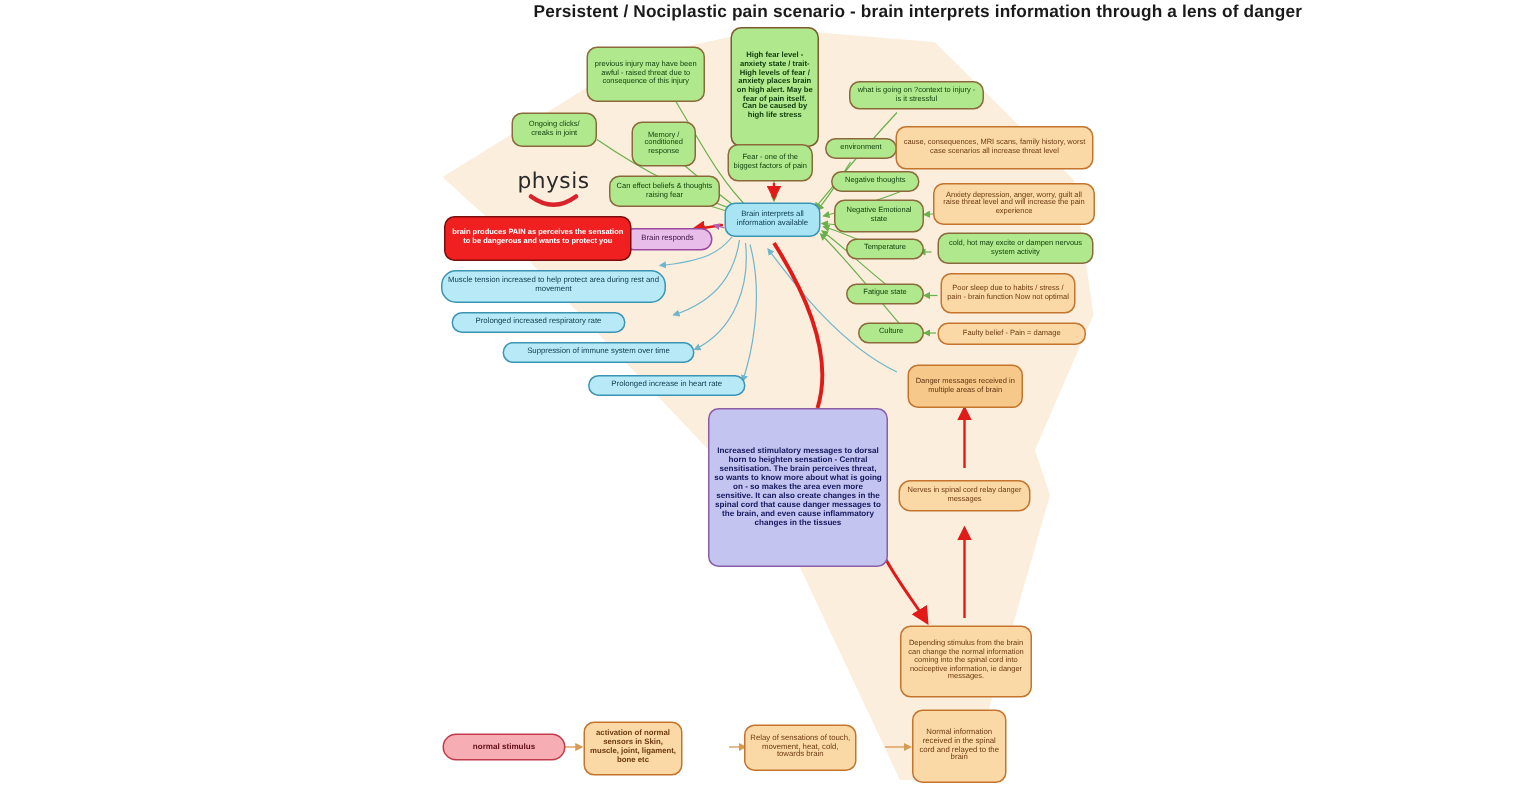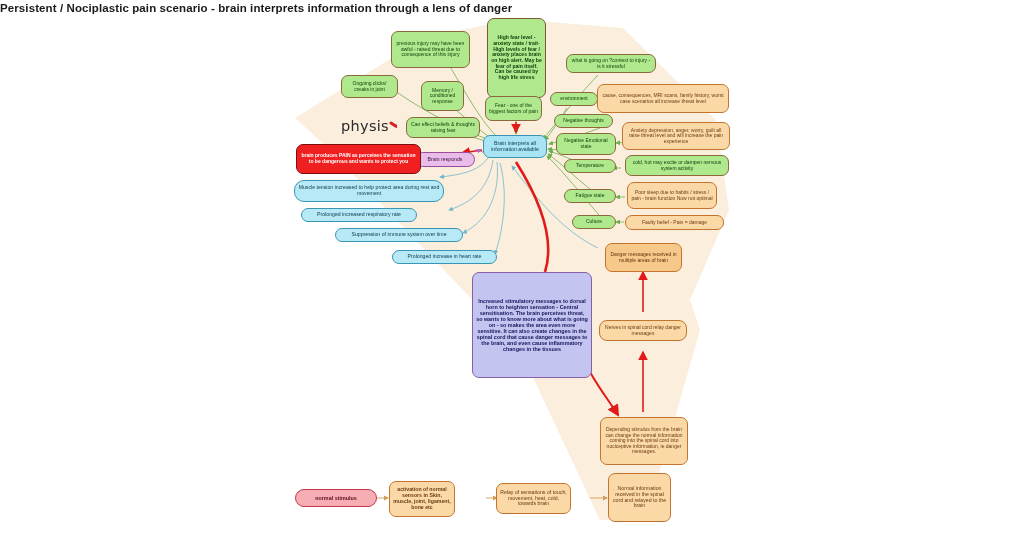--- a/index.html
+++ b/index.html
@@ -1,37 +1,37 @@
 <!DOCTYPE html>
 <html><head>
 <meta charset="utf-8">
 <style>
   html,body{margin:0;padding:0;background:#ffffff;}
   body{width:1024px;height:536px;overflow:hidden;
        font-family:"Liberation Sans","DejaVu Sans",sans-serif;}
   #stage{position:relative;width:1024px;height:536px;background:#fff;}
   #diagram{position:absolute;inset:0;}
-  .ttl{position:absolute;left:0;top:2px;width:868px;text-align:left;
+  .ttl{position:absolute;left:0;top:2px;width:868px;text-align:right;
        font-size:11.5px;font-weight:bold;color:#1a1a1a;letter-spacing:.1px;}
   
   .node{position:absolute;box-sizing:border-box;display:flex;
         align-items:center;justify-content:center;text-align:center;
         border-radius:7px;overflow:hidden;line-height:1.12;padding:2px 3px;}
   .green{background:#b0e88e;border:1px solid #8a6a3a;color:#12420c;}
   .greenb{background:#b0e88e;border:1.4px solid #7a5a2e;color:#0d3a08;font-weight:bold;}
   .orangeo{background:#fbd9a6;border:1px solid #c4742c;color:#6b3a12;}
   .orange2{background:#f6c98a;border:1px solid #c4742c;color:#5f330f;}
   .blue{background:#a8e4f4;border:1px solid #3a95b5;color:#0d3b4d;}
   .cyanbox{background:#b7e9f7;border:1px solid #3a95b5;color:#0d3b4d;}
   .purple{background:#e9bdea;border:1.2px solid #9a4ba0;color:#3d0f42;}
   .lilac{background:#c3c4ef;border:1.4px solid #8b5ea8;color:#14175c;font-weight:bold;}
   .red{background:#f02020;border:1.4px solid #7a0d0d;color:#ffffff;font-weight:bold;}
   .pink{background:#f7adb4;border:1.2px solid #c23a4a;color:#5e0d18;font-weight:bold;}
   .bold{font-weight:bold;}
-  .logo{position:absolute;display:flex;
+  .logo{position:absolute;display:flex;flex-direction:column;
         align-items:center;justify-content:center;}
   .logo .w{font-size:14.5px;color:#2a2a2a;letter-spacing:.3px;
            font-family:"DejaVu Sans",sans-serif;}
 </style>
 </head>
 <body>
 
 <div id="stage">
 
   <svg id="diagram" viewBox="0 0 1024 536">

